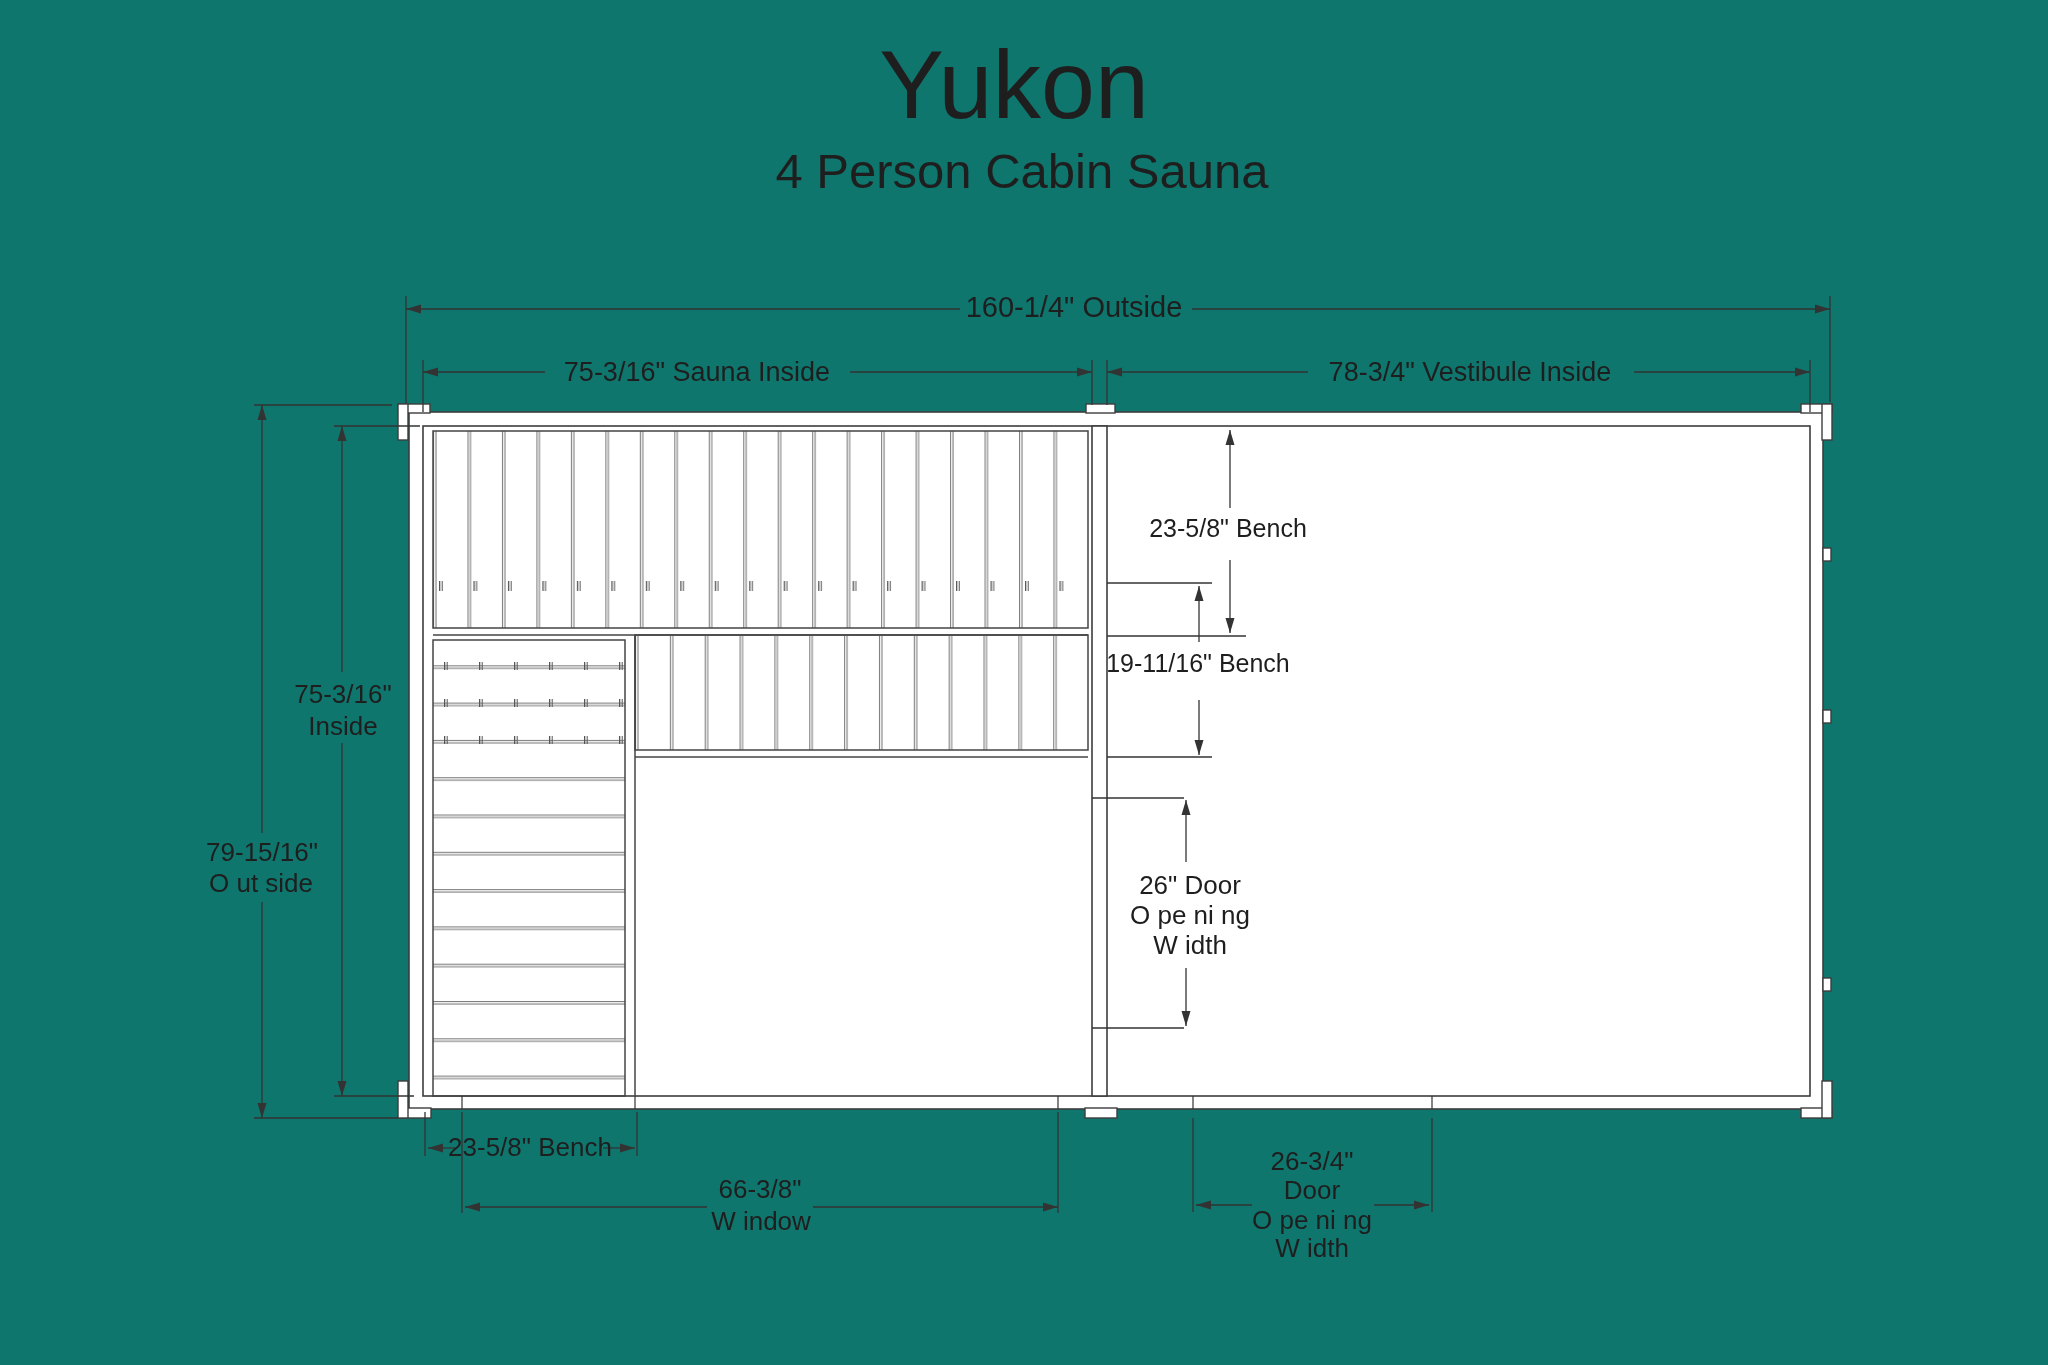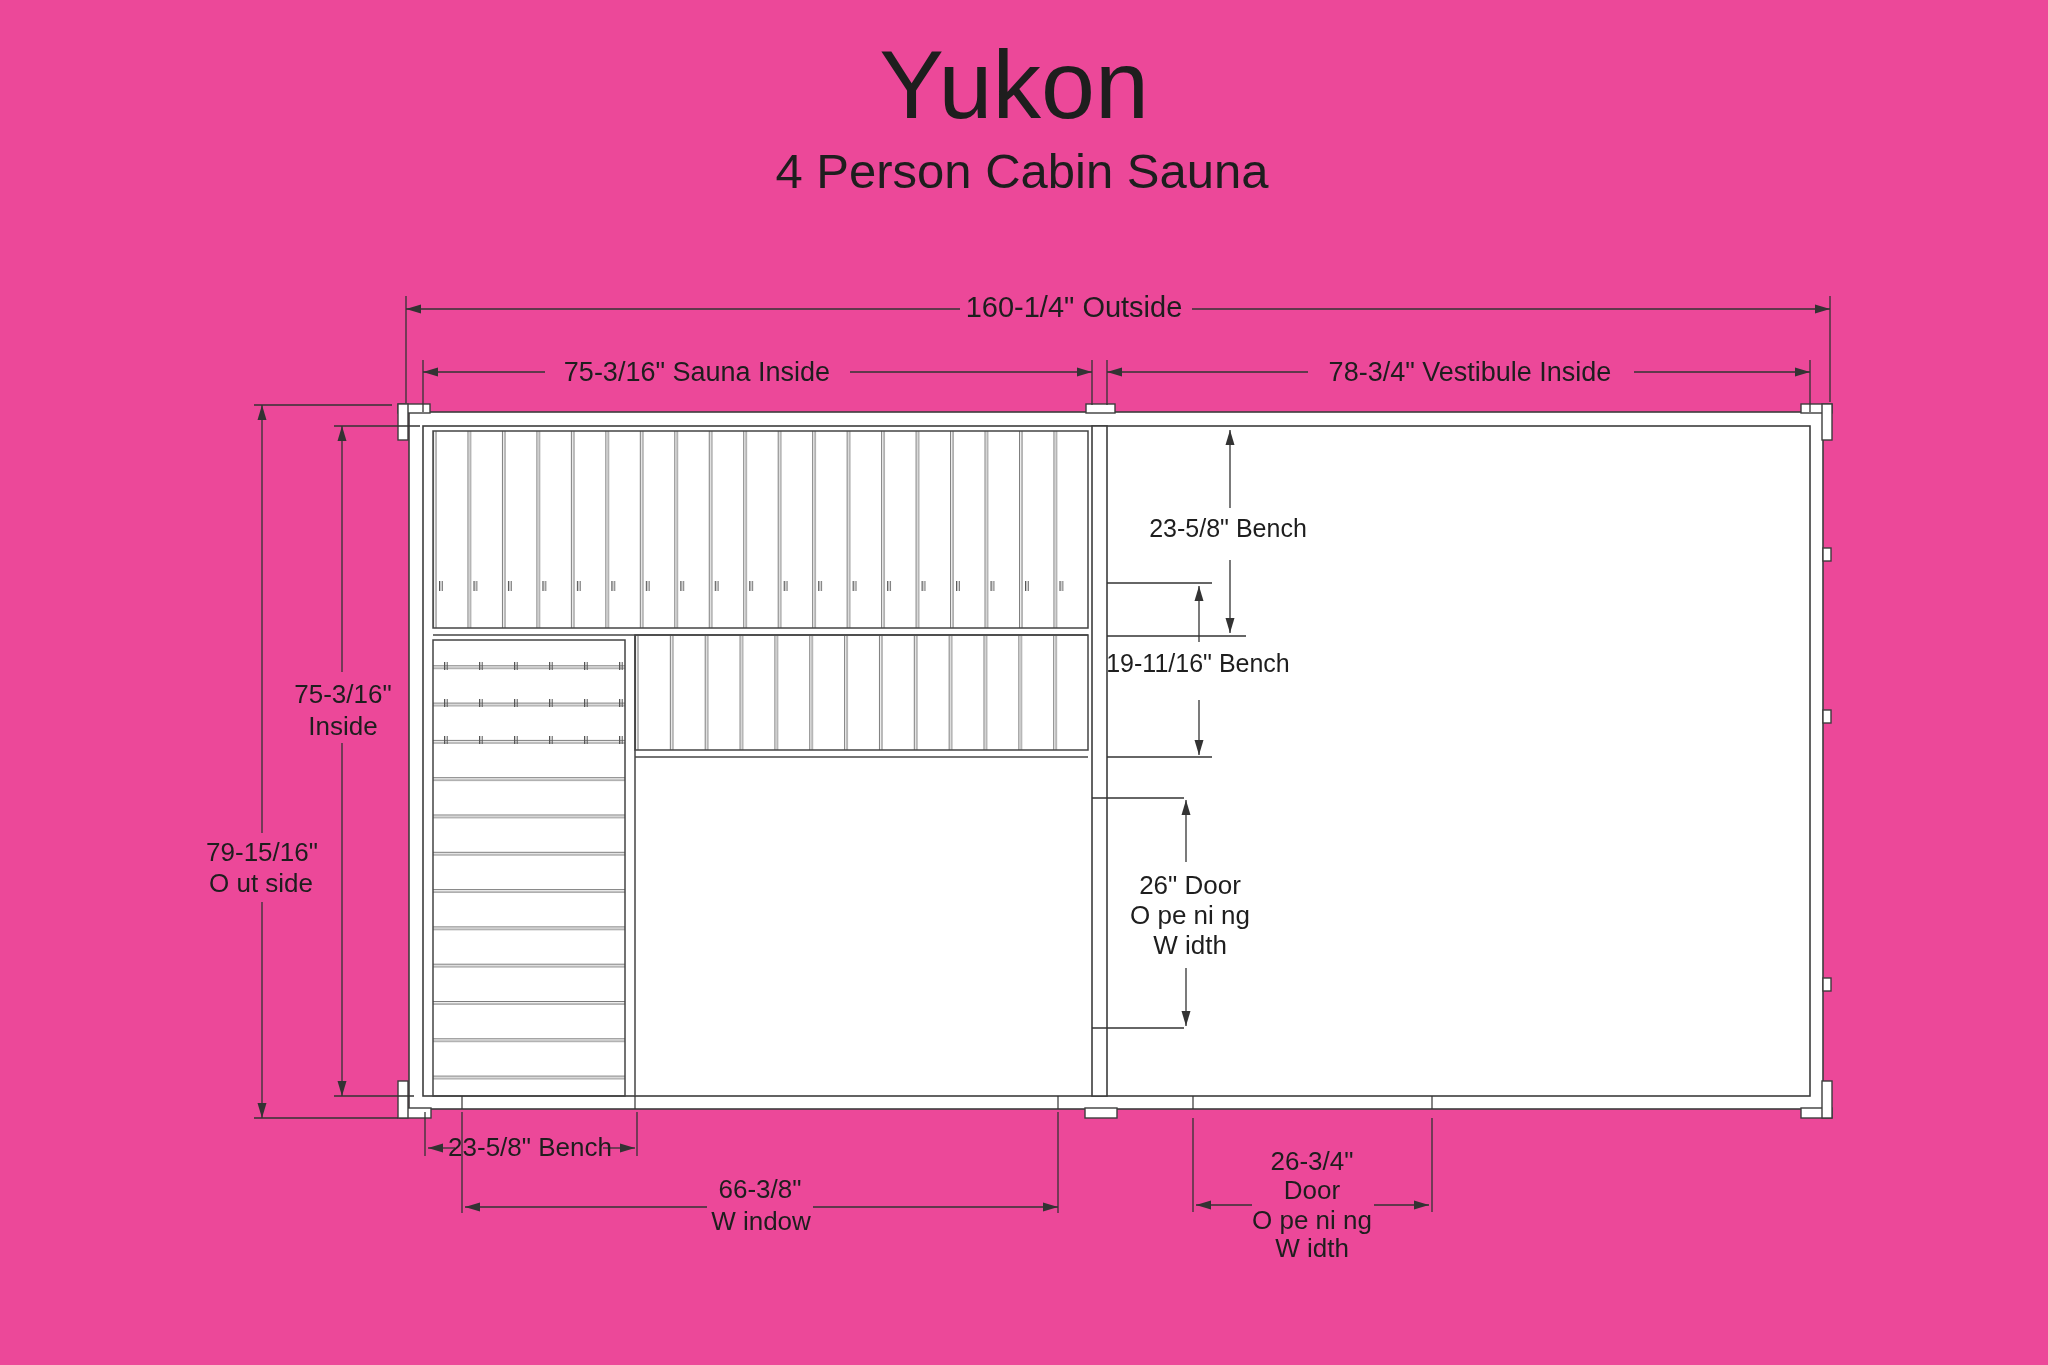--- a/index.html
+++ b/index.html
@@ -1,16 +1,16 @@
 <!DOCTYPE html>
 <html><head>
 <meta charset="utf-8">
 <style>
   html,body{margin:0;padding:0;background:#ffffff;}
-  .page{position:relative;width:2048px;height:1365px;background:#ec4899;overflow:hidden;
+  .page{position:relative;width:2048px;height:1365px;background:#0f766e;overflow:hidden;
         font-family:"Liberation Sans",sans-serif;}
   svg{position:absolute;left:0;top:0;}
   text{fill:#1e1e1e;font-family:"Liberation Sans",sans-serif;}
   .t-title{font-size:97px;}
   .t-sub{font-size:49px;}
   .t-dimA{font-size:29px;}
   .t-dimBC{font-size:27px;}
   .t-dim{font-size:26px;}
   .t-dimS{font-size:25px;}
   .wall{fill:#ffffff;stroke:#3d3d3d;stroke-width:1.6;}

